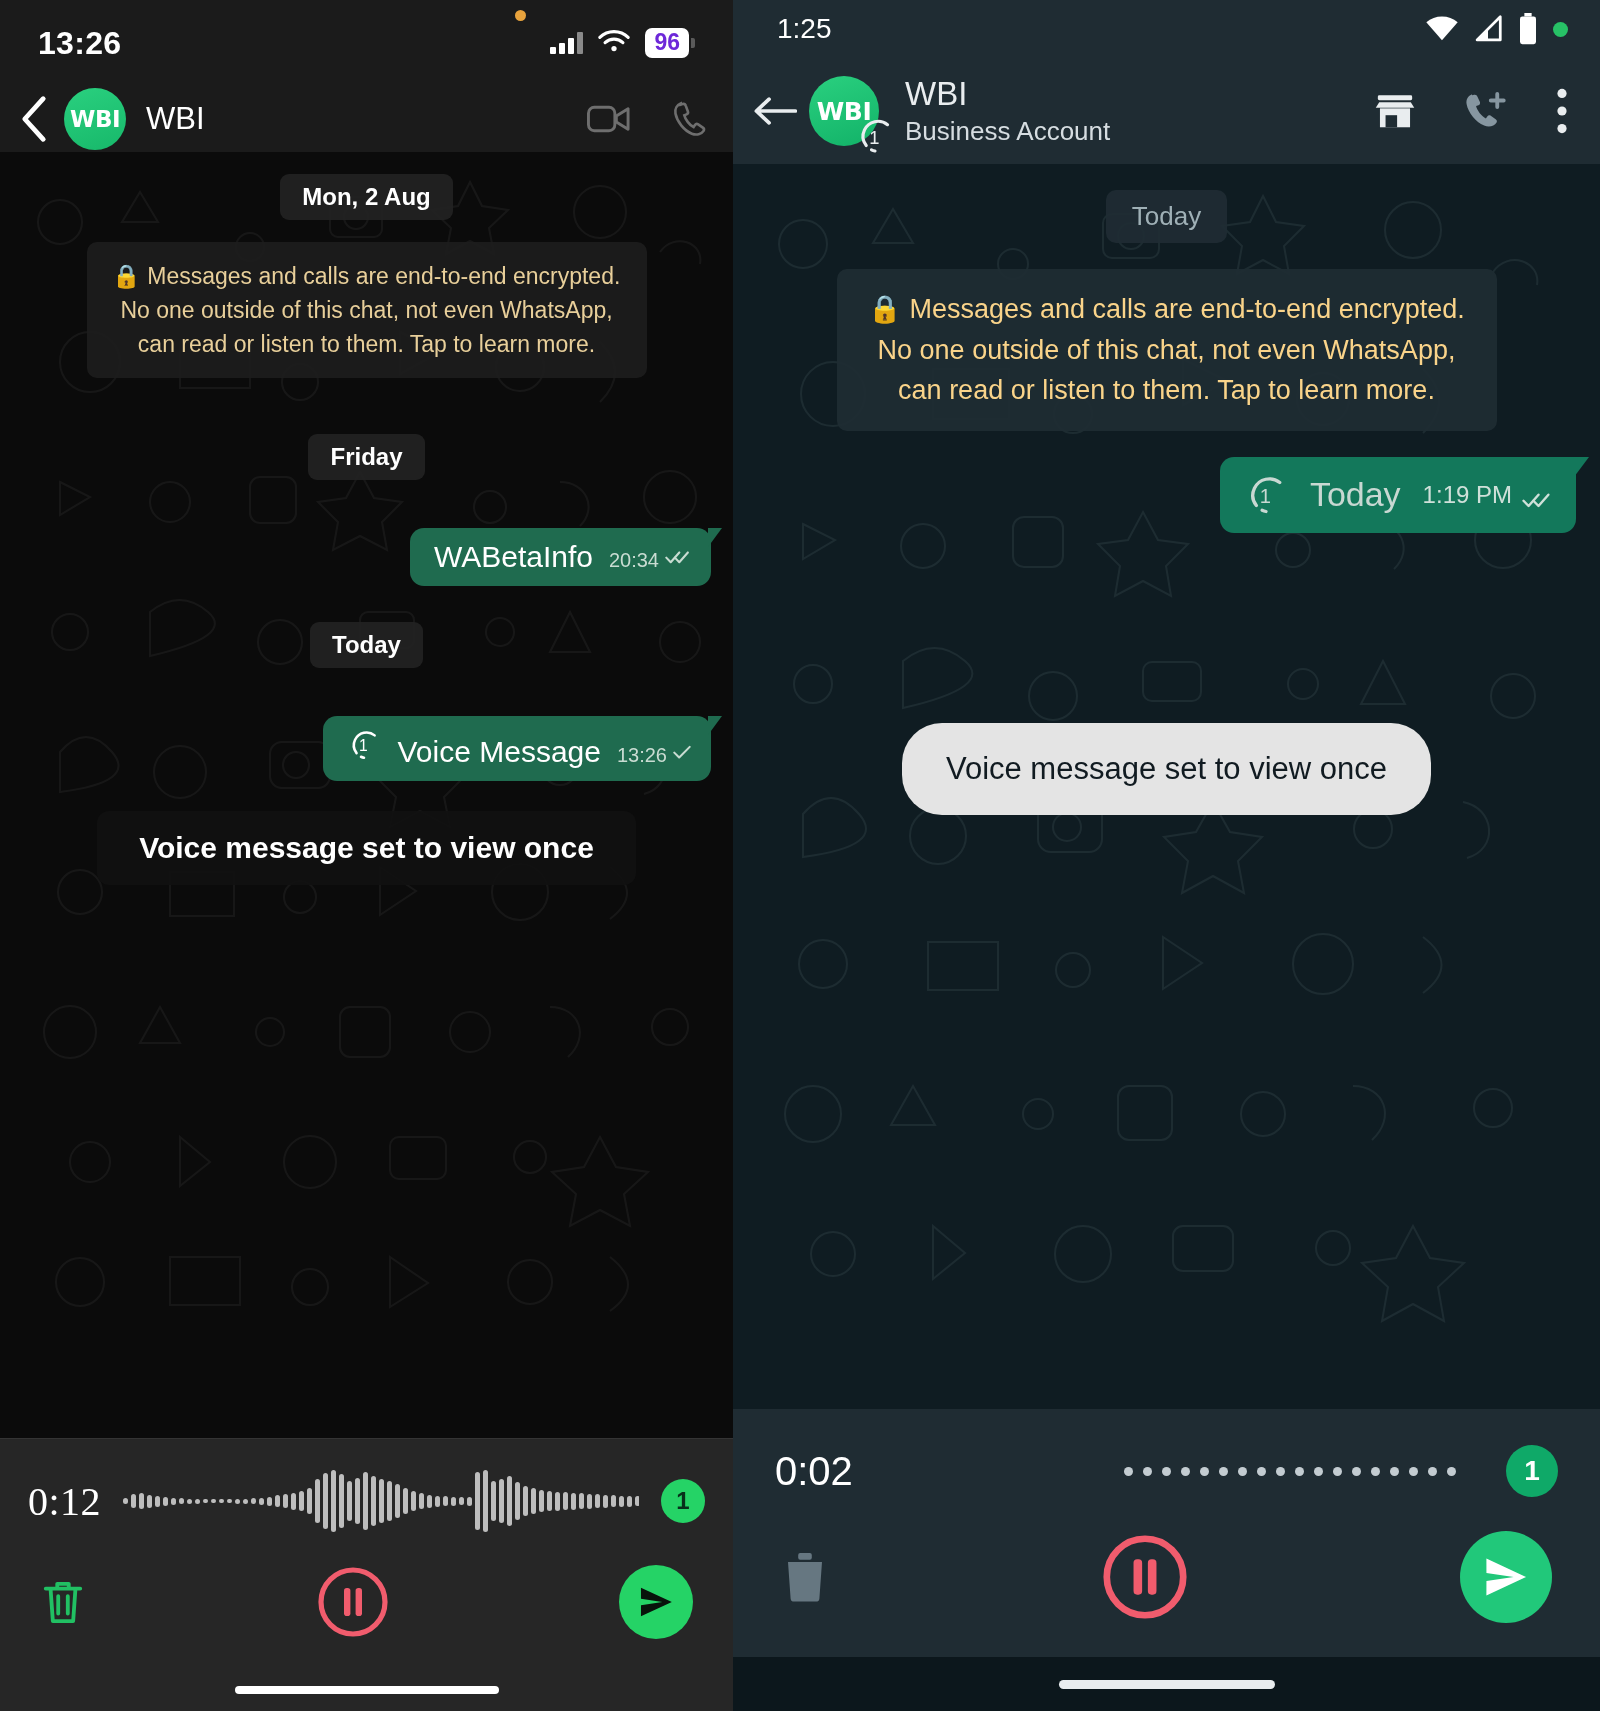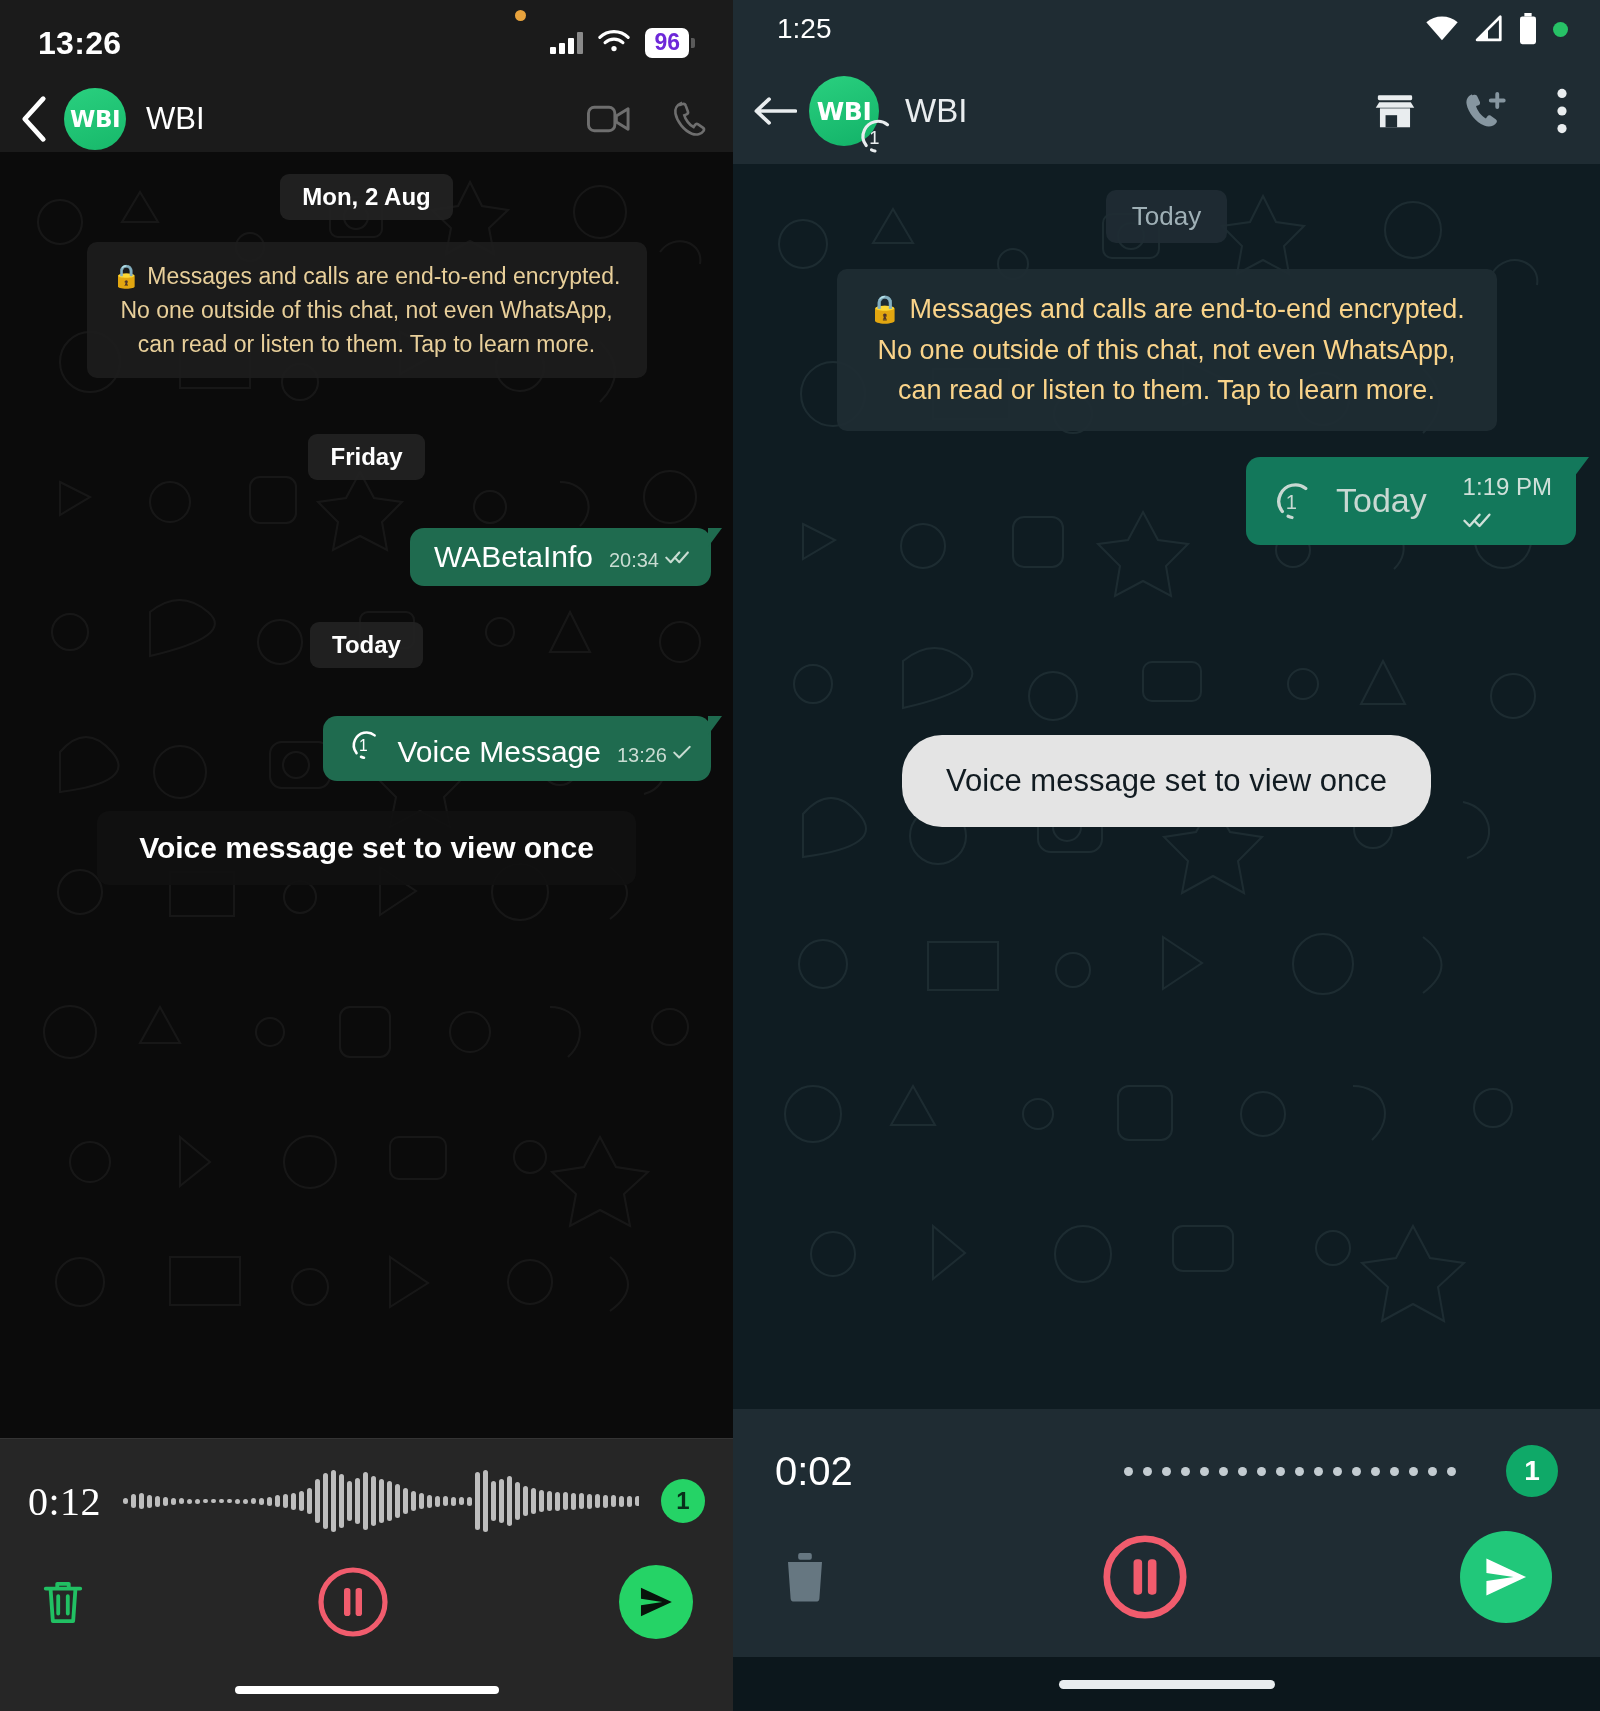--- a/index.html
+++ b/index.html
@@ -180,21 +180,21 @@
     background: #13785b; color: #fff; border-radius: 14px 0 14px 14px;
     padding: 16px 24px; display: flex; align-items: center; gap: 22px;
     position: relative; min-width: 330px;
   }
   .bub-and::after {
     content: ""; position: absolute; right: -13px; top: 0;
     border-width: 0 0 20px 15px; border-style: solid;
     border-color: transparent transparent transparent #13785b;
   }
   .bub-and-text { font-size: 34px; color: #c8d8d2; flex: 1; }
-  .bub-and-meta { font-size: 24px; color: #cfe0d9; display: flex; align-items: flex-start; gap: 10px; white-space: nowrap; flex-direction: column; }
+  .bub-and-meta { font-size: 24px; color: #cfe0d9; display: flex; align-items: flex-end; gap: 10px; white-space: nowrap; }
 
   .toast-and {
     align-self: center; background: #e4e4e4; color: #111b21;
     font-size: 31px; padding: 28px 44px; border-radius: 40px; margin-top: 190px;
   }
 
   .rec-and { flex: none; background: #1f2c33; }
   .rec-and-row1 { display: flex; align-items: center; padding: 36px 42px 20px; gap: 24px; }
   .rec-and-time { color: #fff; font-size: 40px; }
   .wave-and { flex: 1; display: flex; align-items: center; justify-content: flex-end; gap: 10px; padding-right: 26px; }
@@ -491,20 +491,21 @@
       </svg>
       <div class="avatar-and">
         <span class="wbi-mark">WBI</span>
         <svg class="viewonce-ring" width="40" height="40" viewBox="0 0 24 24">
           <path d="M19.5 5.2A9 9 0 1012 21" stroke="#e9edef" stroke-width="1.9" fill="none" stroke-linecap="round" stroke-dasharray="26 4"></path>
           <text x="11.6" y="16.5" font-size="11" fill="#e9edef" text-anchor="middle" font-family="Liberation Sans, sans-serif">1</text>
         </svg>
       </div>
       <div class="and-titles">
         <div class="and-name">WBI</div>
+        <div class="and-sub">Business Account</div>
       </div>
       <div class="and-header-actions">
         <svg width="42" height="42" viewBox="0 0 24 24">
           <rect x="2.2" y="3" width="19.6" height="2.8" rx="0.8" fill="#e9edef"></rect>
           <path d="M3 7h18l2 3.2H1z" fill="#e9edef"></path>
           <path d="M3.4 10.5v10.8h17.2V10.5" fill="#e9edef"></path>
           <rect x="6.6" y="14.4" width="6.6" height="6.9" fill="#1f2c33"></rect>
         </svg>
         <svg width="46" height="42" viewBox="0 0 26 24">
           <path d="M5.6 2.4C3.4 3.2 2 5.4 2.5 8.1c.9 4.7 5.2 10.3 10 12.2 2.8 1.1 5.8.4 7.1-1.7.4-.7.2-1.4-.5-1.9l-2.8-2c-.7-.5-1.5-.3-2 .4l-.8 1.2c-2.3-1-5.1-4.7-5.6-7.1l1.4-.5c.8-.3 1-1 .8-1.8L8.7 3.8C8.4 2.9 7.7 2.5 6.8 2.7l-1.2.3z" fill="#8696a0"></path>

